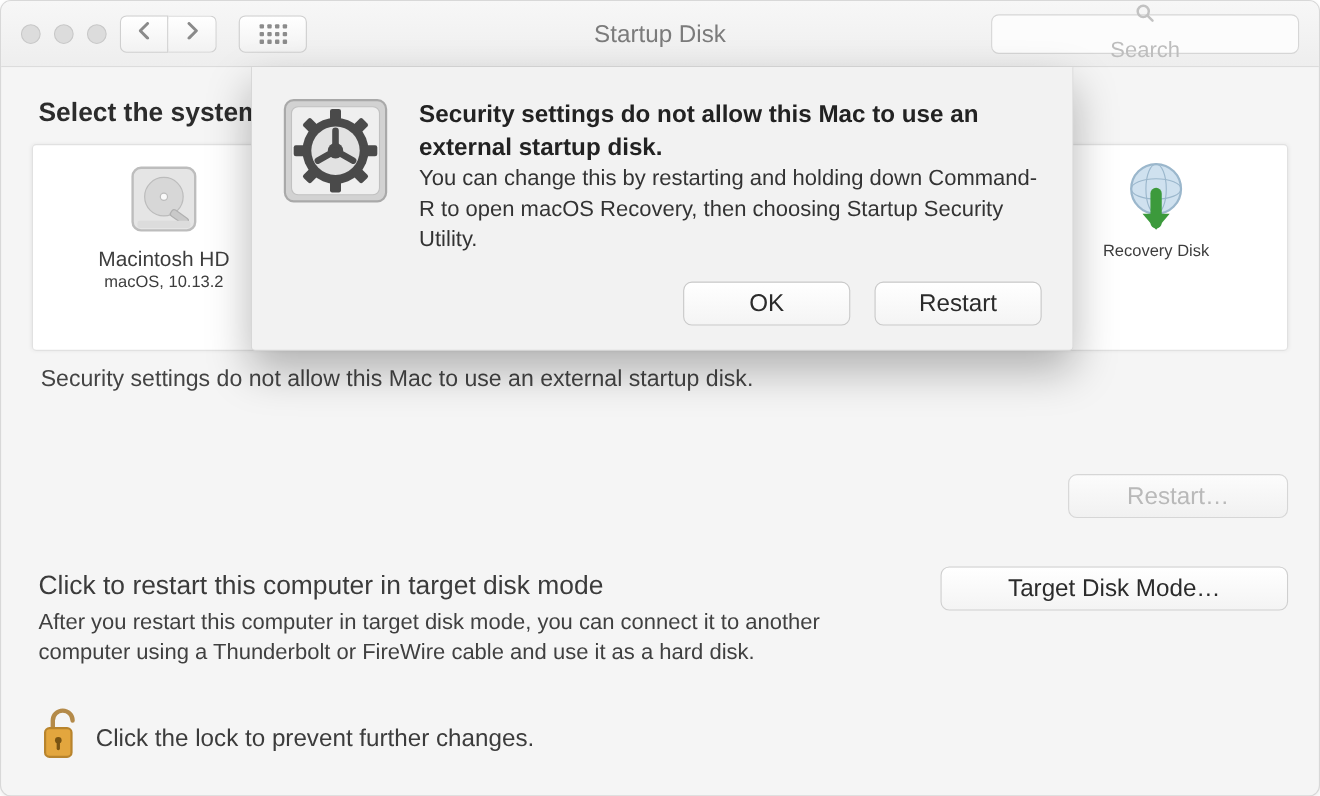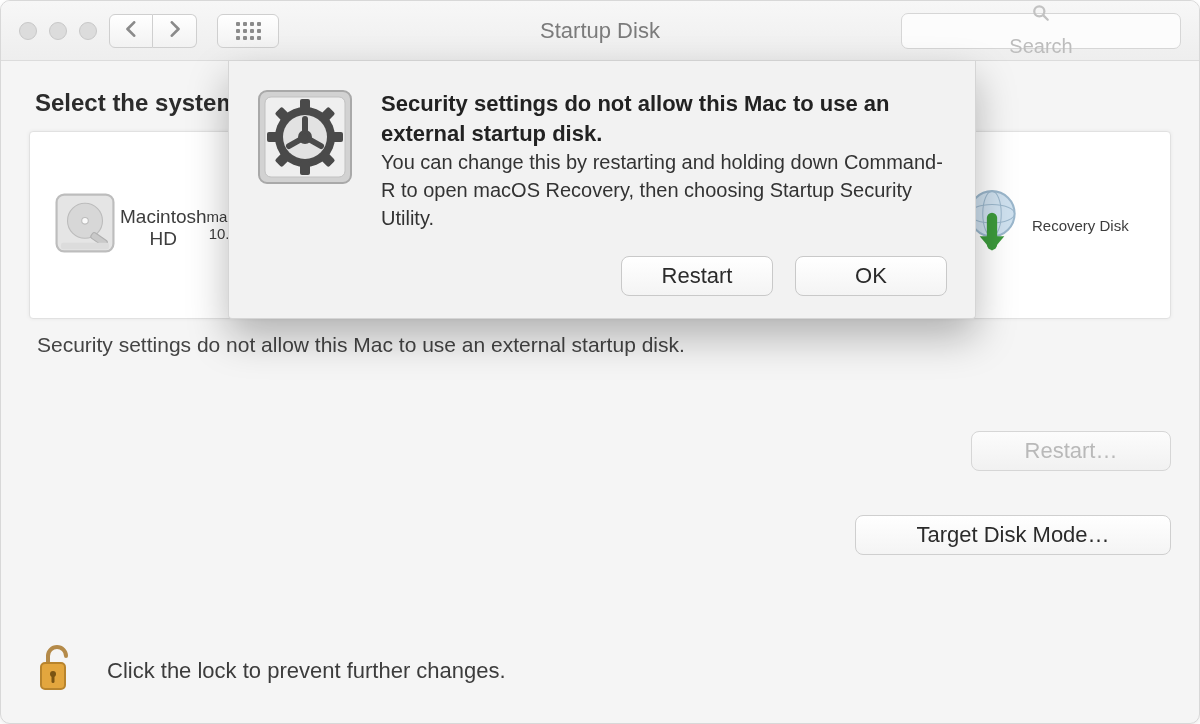--- a/index.html
+++ b/index.html
@@ -84,21 +84,21 @@
   .disk-list {
     border: 1px solid #e1e1e1;
     border-radius: 4px;
     background: #fff;
     box-shadow: 0 0 4px rgba(0,0,0,.06);
     height: 188px;
     display: flex;
     padding: 14px 20px;
     gap: 32px;
   }
-  .disk-item { width: 198px; text-align: center; display: flex; flex-direction: row; align-items: center; }
+  .disk-item { width: 198px; text-align: center; display: flex; flex-direction: column; align-items: center; }
   .disk-icon-wrap { width: 80px; height: 74px; display:flex; align-items:center; justify-content:center; }
   .disk-title { font-size: 19px; color: #3d3d3d; margin-top: 6px; }
   .disk-sub   { font-size: 15px; color: #3d3d3d; }
 
   .warning-line { font-size: 21px; color: #444; margin: 14px 0 0 8px; }
 
   .restart-btn-main {
     position: absolute; right: 28px; top: 370px;
     width: 200px; height: 40px; border-radius: 8px;
     border: 1px solid #d6d6d6; background: linear-gradient(#fcfcfc,#f1f1f1);
@@ -108,21 +108,21 @@
   .tdm-row { position: absolute; left: 34px; right: 28px; top: 458px; }
   .tdm-heading { font-size: 24px; color: #3b3b3b; }
   .tdm-body    { font-size: 20px; color: #404040; margin-top: 6px; max-width: 720px; line-height: 1.35; }
   .tdm-btn {
     position: absolute; right: 0; top: -4px;
     width: 316px; height: 40px; border-radius: 8px;
     border: 1px solid #cfcfcf; background: linear-gradient(#ffffff,#f4f4f4);
     font-size: 22px; color: #2b2b2b;
   }
 
-  .lock-row { position: absolute; left: 34px; bottom: 24px; display: flex; align-items: center; gap: 32px; }
+  .lock-row { position: absolute; left: 34px; bottom: 24px; display: flex; align-items: center; gap: 12px; }
   .lock-text { font-size: 22px; color: #3c3c3c; }
 
   
   .sheet {
     position: absolute;
     left: 227px; top: 60px;
     width: 748px;
     background: #f2f2f2;
     border: 1px solid #d5d5d5;
     border-top: none;
@@ -244,20 +244,22 @@
         </div>
         <div class="disk-sub">Recovery Disk</div>
       </div>
     </div>
 
     <div class="warning-line">Security settings do not allow this Mac to use an external startup disk.</div>
 
     <button class="restart-btn-main">Restart…</button>
 
     <div class="tdm-row">
+      <div class="tdm-heading">Click to restart this computer in target disk mode</div>
+      <div class="tdm-body">After you restart this computer in target disk mode, you can connect it to another computer using a Thunderbolt or FireWire cable and use it as a hard disk.</div>
       <button class="tdm-btn">Target Disk Mode…</button>
     </div>
 
     <div class="lock-row">
       <span>
         <svg width="40" height="52" viewBox="0 0 40 52">
           <path d="M13 20 v-7 a9 9 0 0 1 18 0" fill="none" stroke="#b48a49" stroke-width="4" stroke-linecap="round"></path>
           <rect x="6" y="20" width="24" height="26" rx="4" fill="#e3a63e" stroke="#b8842d" stroke-width="2"></rect>
           <circle cx="18" cy="31" r="3" fill="#7a5413"></circle>
           <rect x="16.5" y="32" width="3" height="8" rx="1.5" fill="#7a5413"></rect>
@@ -293,19 +295,19 @@
               <line x1="0" y1="0" x2="-16" y2="9"></line>
             </g>
           </g>
         </svg>
       </span>
     </div>
     <div class="sheet-body">
       <div class="sheet-title">Security settings do not allow this Mac to use an external startup disk.</div>
       <div class="sheet-text">You can change this by restarting and holding down Command-R to open macOS Recovery, then choosing Startup Security Utility.</div>
       <div class="sheet-buttons">
+        <button class="sheet-btn">OK</button>
         <button class="sheet-btn">Restart</button>
-        <button class="sheet-btn">OK</button>
       </div>
     </div>
   </div>
 
 </div>
 
 </body></html>

